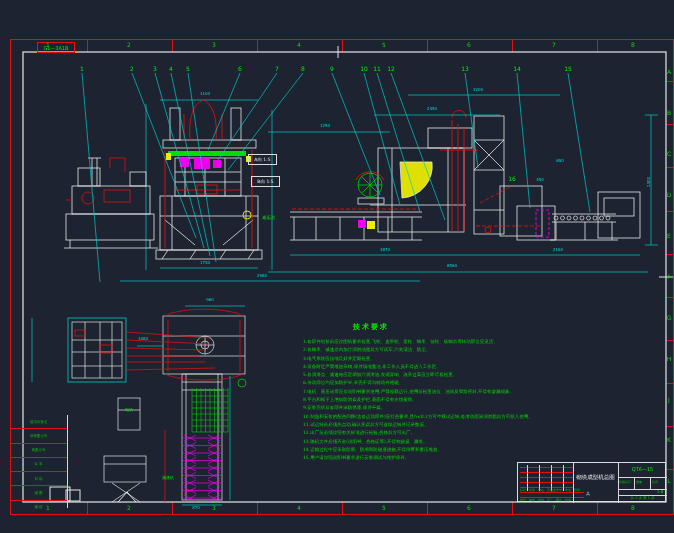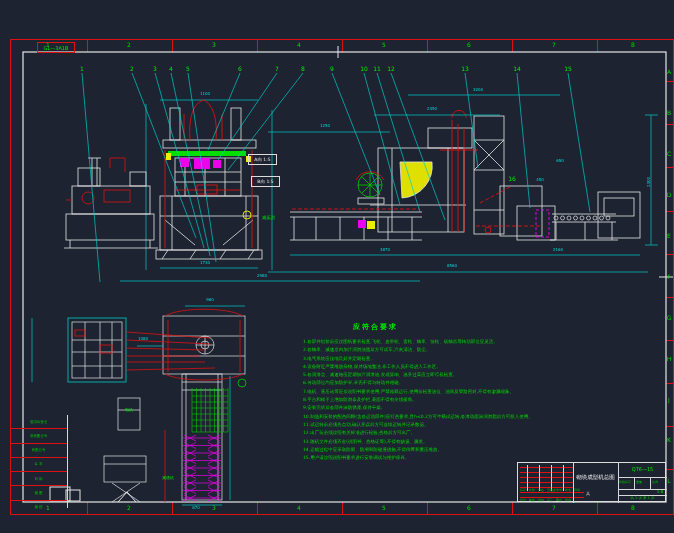--- a/index.html
+++ b/index.html
@@ -330,21 +330,21 @@
       <div class="t dim" style="left: 452px; top: 266px;">8560</div>
       <div class="t dim v" style="left: 649px; top: 182px;">2300</div>
       <div class="t dim" style="left: 478px; top: 90px;">3200</div>
       <div class="t dim" style="left: 210px; top: 300px;">960</div>
       <div class="t dim" style="left: 196px; top: 508px;">870</div>
       <div class="t dim" style="left: 560px; top: 161px;">650</div>
       <div class="t dim" style="left: 540px; top: 180px;">450</div>
       <div class="t dim" style="left: 143px; top: 339px;">1080</div>
     </div>
 
-  <div id="notes-title">应符合要求</div>
+  <div id="notes-title">技术要求</div>
   <div id="notes-lines">
       <div class="note-line">1.各部件组装前应按图纸要求检查,飞轮、皮带轮、齿轮、轴承、链轮、联轴器等转动部位应灵活。</div>
       <div class="note-line">2.各轴承、减速器内加注润滑油脂后方可试车,注意清洁、防尘。</div>
       <div class="note-line">3.电气系统应接地良好并定期检查。</div>
       <div class="note-line">4.设备附近严禁堆放杂物,保持场地整洁,非工作人员不得进入工作区。</div>
       <div class="note-line">5.各润滑点、减速箱应定期加注润滑油,发现异响、温升过高应立即停机检查。</div>
       <div class="note-line">6.传动部位均应加防护罩,罩壳不得与转动件相碰。</div>
       <div class="note-line">7.电机、液压站等应按说明书要求使用,严禁超载运行,使用前检查油位、油质及管路密封,不得有渗漏现象。</div>
       <div class="note-line">8.平台和梯子上增加防滑条及护栏,表面不得有尖锐棱角。</div>
       <div class="note-line">9.安装完毕后各部件涂防锈漆,保持干燥。</div>

